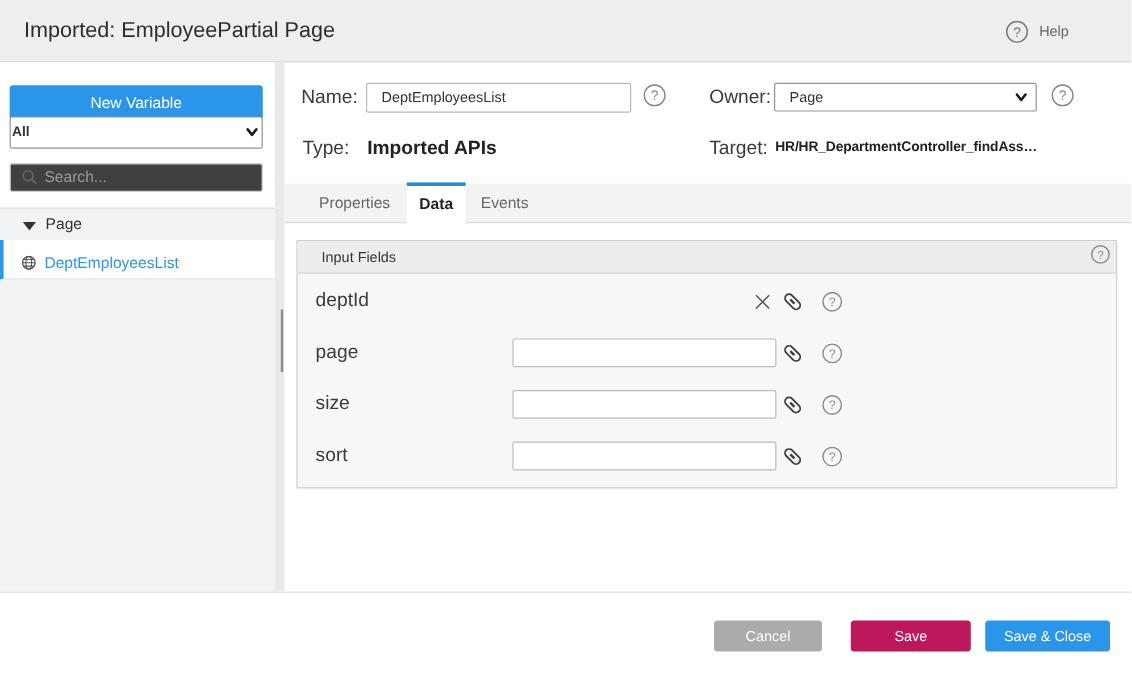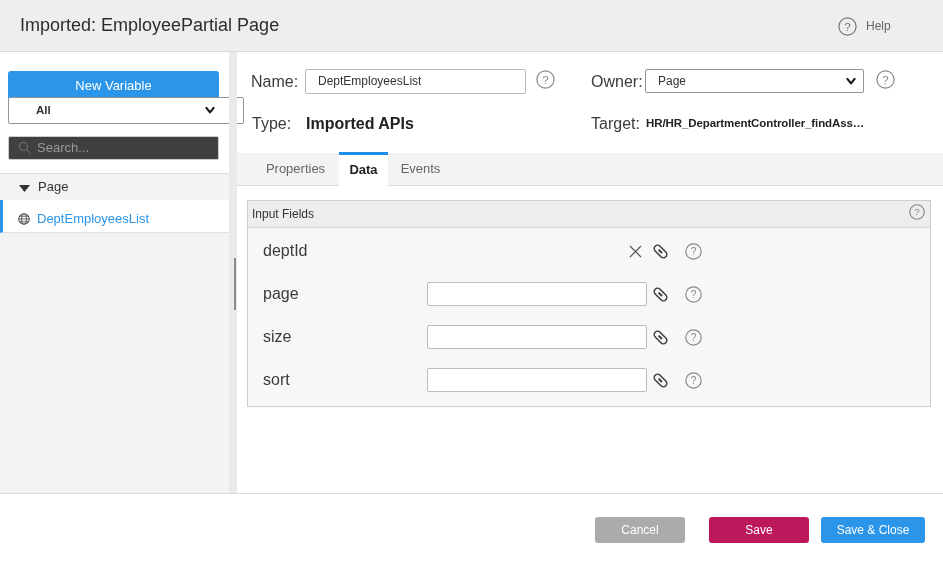--- a/index.html
+++ b/index.html
@@ -6,40 +6,40 @@
   html,body { margin:0; overflow:hidden; width:943px; height:563px; background:#fff; font-family:"Liberation Sans", sans-serif; }
   #page { position:relative; width:943px; height:563px; overflow:hidden; background:#fff; }
   .abs { position:absolute; }
   
   .topbar { left:0; top:0; width:943px; height:52px; background:#eeeeee; border-bottom:1px solid #d8d8d8; }
   .title { left:20px; top:0; height:51px; line-height:51px; font-size:18px; color:#2d2d2d; }
   .helptxt { left:866px; top:0; height:51px; line-height:52px; font-size:12px; color:#666; }
   
   .sidebar { left:0; top:52px; width:229px; height:441px; background:#fff; }
   .newvar { left:8px; top:59px; width:211px; height:29px; background:#2b95ea; border-radius:3px; color:#fff; font-size:13px; text-align:center; line-height:29px;margin-top:12px; }
-  .allsel { left:8px; top:97px; width:236px; height:27px; background:#fff; border:1px solid #939393; border-radius:2px; font-size:11.5px; font-weight:bold; color:#333; line-height:25px; padding-left:27px; }
+  .allsel { left:8px; top:97px; width:211px; height:27px; background:#fff; border:1px solid #939393; border-radius:2px; font-size:11.5px; font-weight:bold; color:#333; line-height:25px; padding-left:1px; }
   .search { left:8px; top:136px; width:211px; height:24px; background:#404040; border:1px solid #cdcdcd; border-radius:2px; font-size:13px; color:#9a9a9a; line-height:22px; padding-left:28px; }
   .treebg { left:0; top:173px; width:229px; height:320px; background:#f2f3f4; border-top:1px solid #dcdcdc; }
   .pagerow { left:0; top:173px; width:229px; height:27px; font-size:13px; color:#333; line-height:27px; padding-left:38px; }
   .selrow { left:0; top:200px; width:229px; height:33px; background:#fff; border-left:3px solid #2b95ea; border-bottom:1px solid #e2e2e2; font-size:13px; color:#2b95ea; line-height:37px; padding-left:34px; }
   .botline { left:0; top:493px; width:943px; height:1px; background:#dcdcdc; }
   .splitter { left:229px; top:52px; width:8px; height:441px; background:#e9eaea; }
   .thumb { left:234px; top:258px; width:2px; height:52px; background:#8a8a8a; }
   
   .lab { font-size:16px; color:#3b3b3b; line-height:13px; }
   .req { color:#d93025; }
   .inp { background:#fff; border:1px solid #b9b9b9; border-radius:2px; font-size:12px; color:#333; }
   .bold { font-weight:bold; color:#222; }
   
   .tabbar { left:237px; top:153px; width:706px; height:33px; background:#f3f3f4; border-bottom:1px solid #d9d9d9; }
   .tab { position:absolute; height:32px; line-height:32px; text-align:center; font-size:13px; color:#666; }
   .tabactive { position:absolute; background:#fff; border-top:3px solid #1e8ceb; color:#1f1f1f; font-weight:bold; text-align:center; line-height:30px; font-size:13px; }
   
   .panel { left:247px; top:200px; width:684px; height:207px; background:#f7f7f8; border:1px solid #cfcfcf; }
-  .panelhead { left:248px; top:201px; width:682px; height:27px; background:#ededee; border-bottom:1px solid #d6d6d6; font-size:12px; color:#333; line-height:26px; padding-left:4px; }
+  .panelhead { left:248px; top:201px; width:682px; height:27px; background:#ededee; border-bottom:1px solid #d6d6d6; font-size:12px; color:#333; line-height:26px; padding-left:20px; }
   .rowinp { width:220px; height:24px; background:#fff; border:1px solid #bcbcbc; border-radius:2px; left:427px; }
   
   .btn { top:517px; height:26px; border-radius:3px; color:#fff; font-size:12px; text-align:center; line-height:26px; }
 </style>
 </head>
 <body>
 <div id="page">
   <div class="abs topbar"></div>
   <div class="abs title">Imported: EmployeePartial Page</div>
   <svg class="abs" style="left:838px;top:17px" width="19" height="19" viewBox="0 0 19 19">

